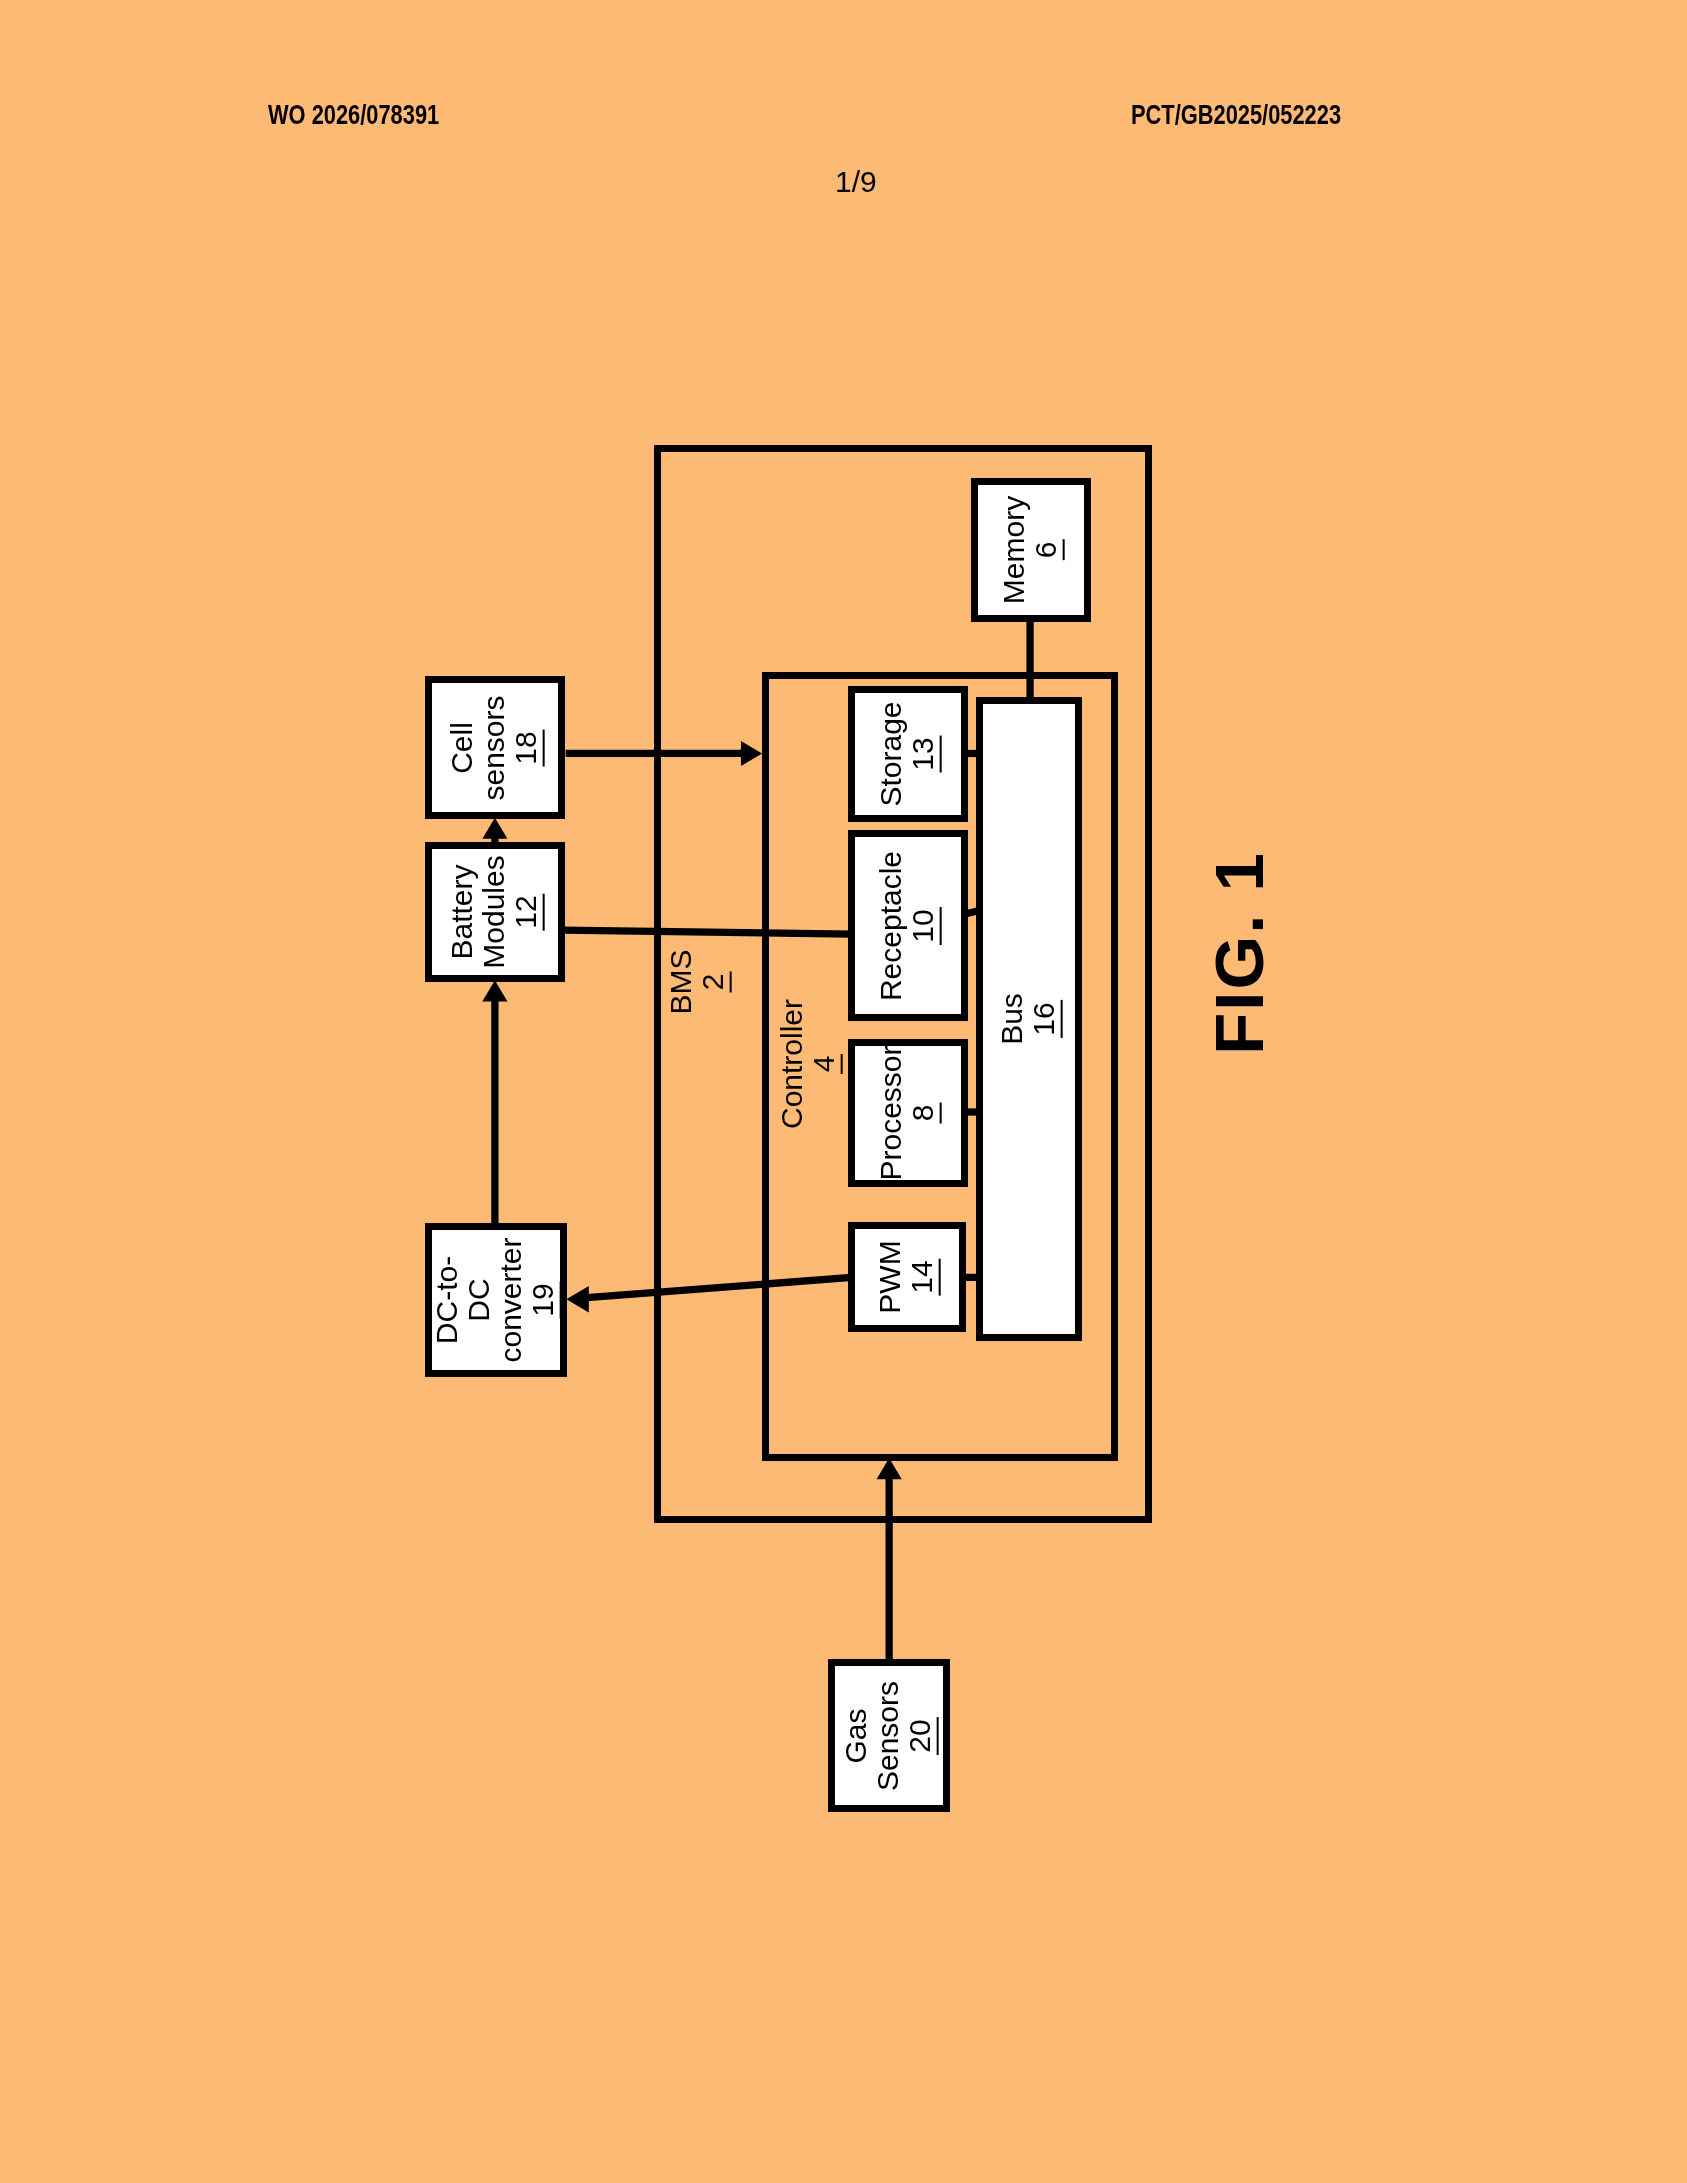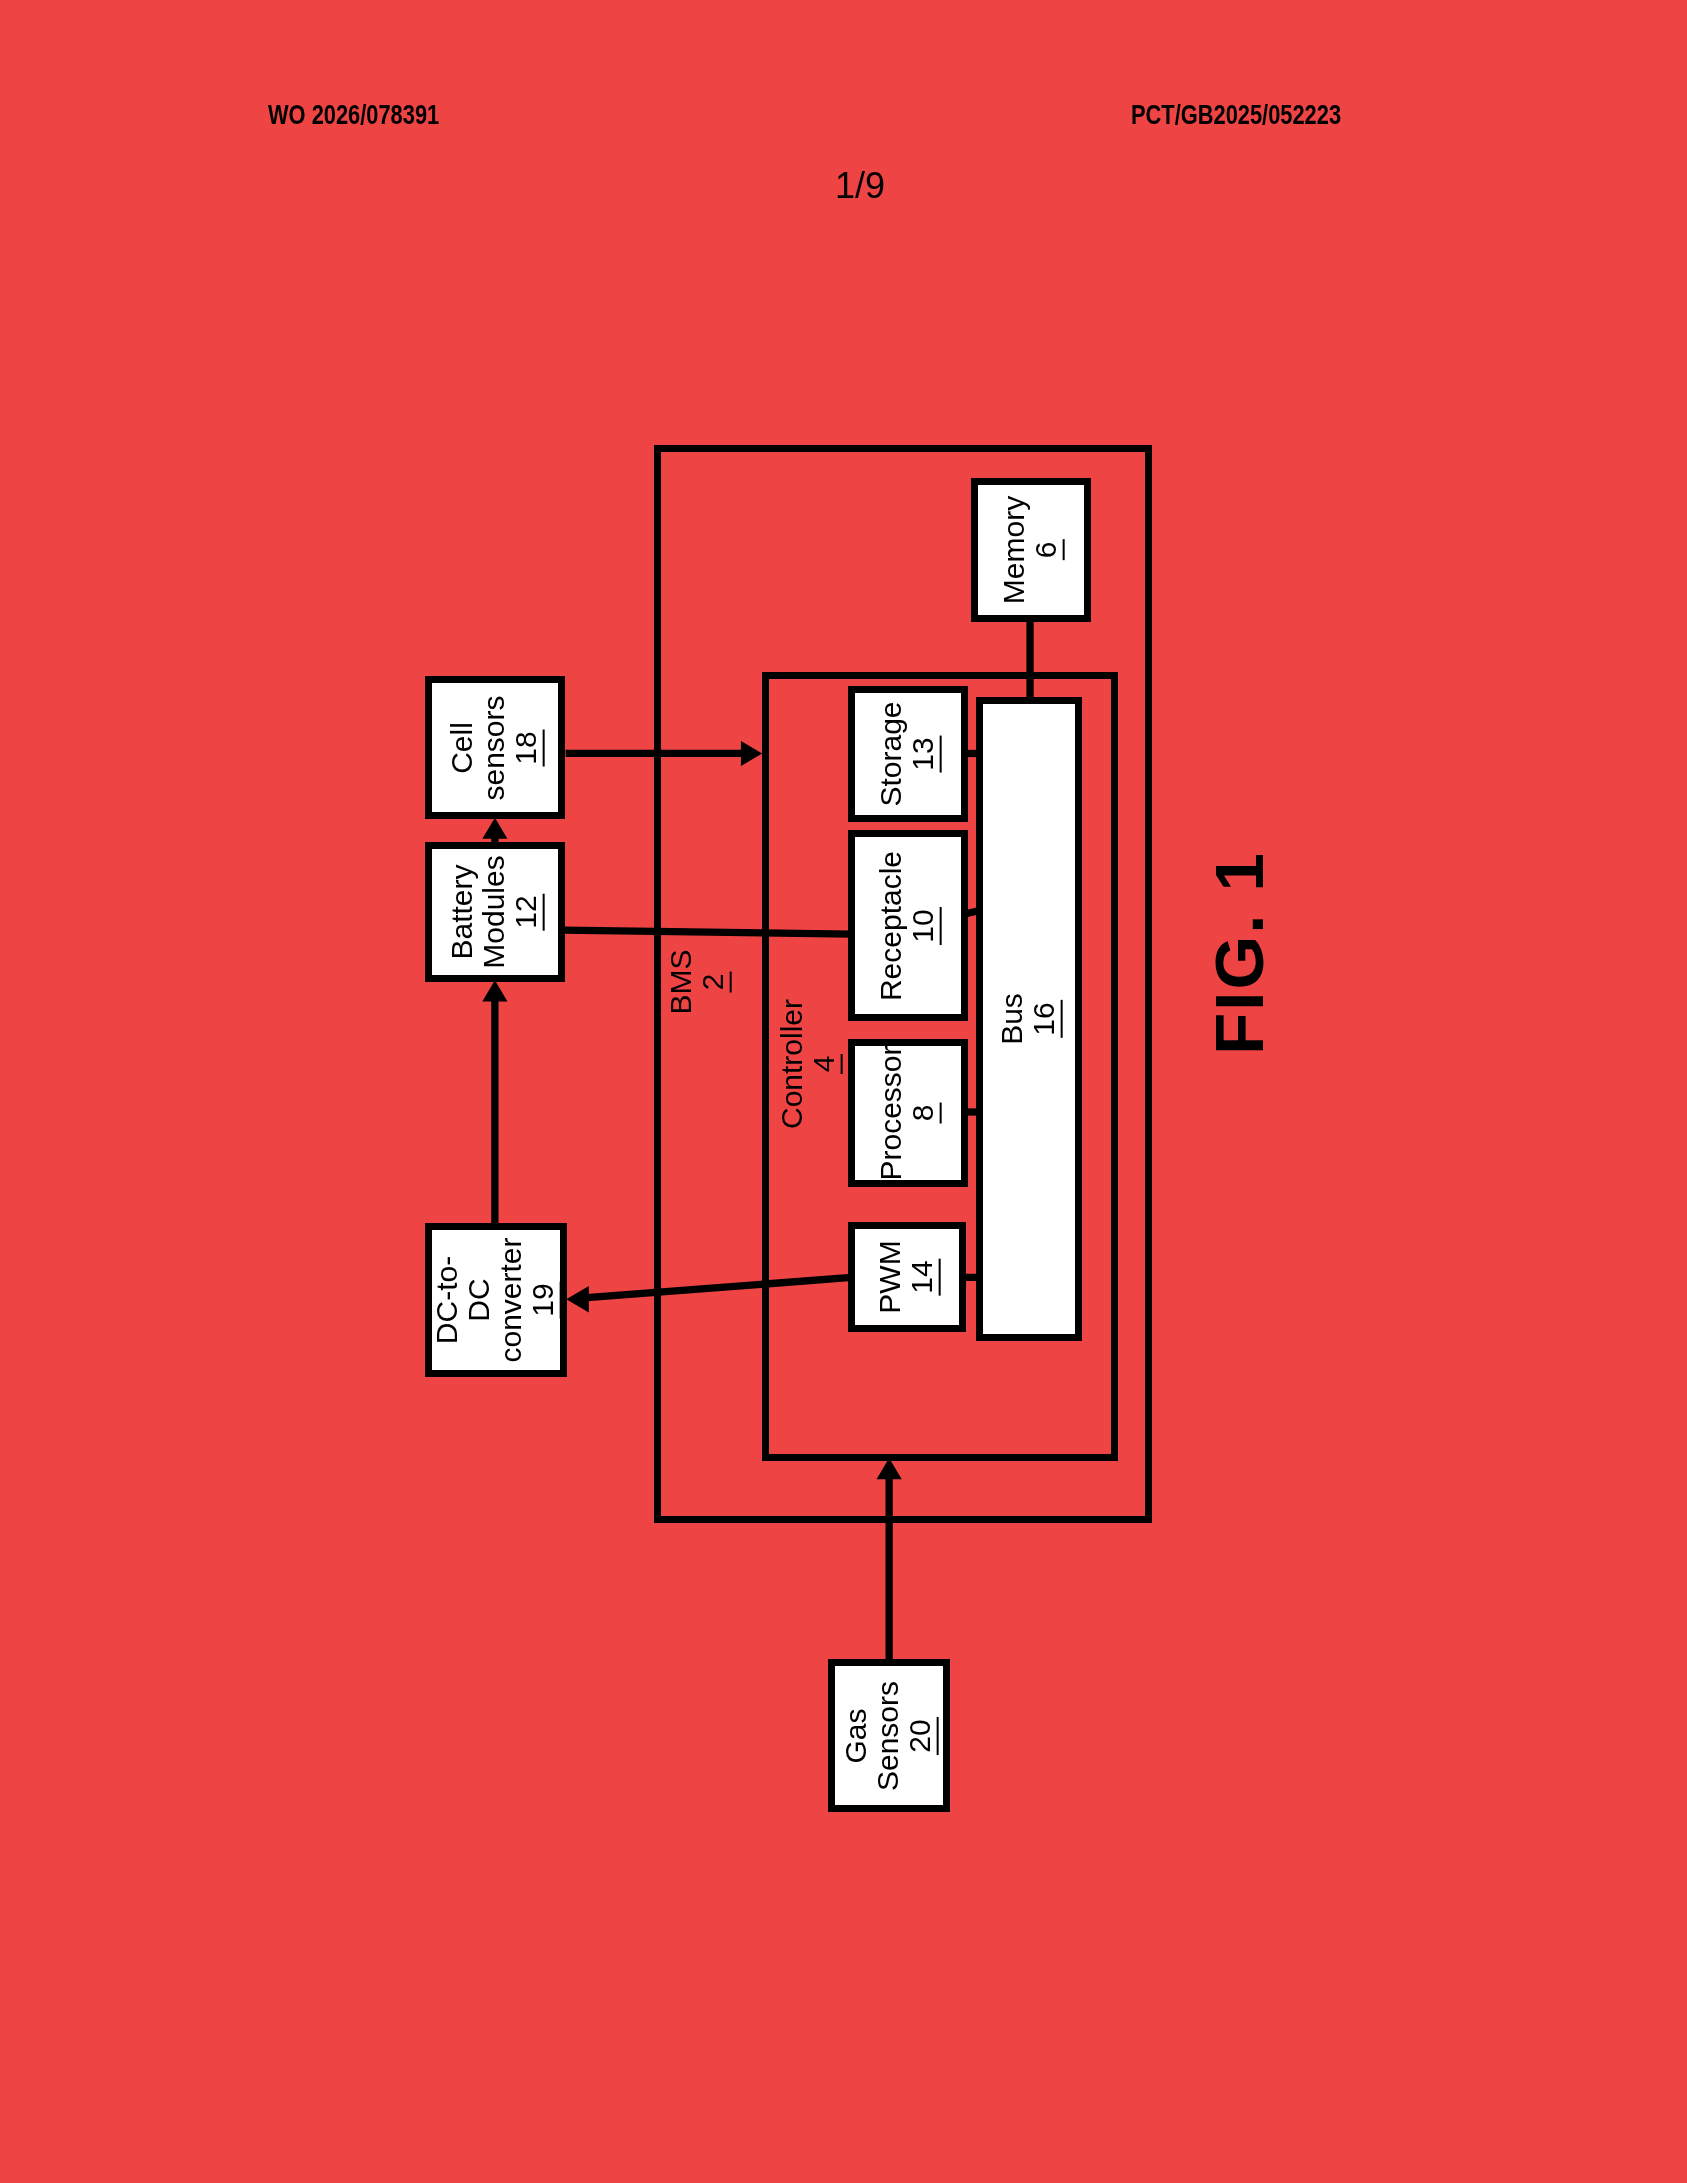--- a/index.html
+++ b/index.html
@@ -1,24 +1,24 @@
 <!DOCTYPE html>
 <html style="font-size:10.6px"><head>
 <meta charset="utf-8">
 <style>
   html,body{margin:0;padding:0;background:#ffffff;}
   #page{
-    position:relative;width:1687px;height:2183px;background:#ef4444;
+    position:relative;width:1687px;height:2183px;background:#fdba74;
     font-family:"Liberation Sans",sans-serif;color:#000;overflow:hidden;
   }
   .hdr{
     position:absolute;font-weight:bold;font-size:28px;white-space:nowrap;
     transform:scaleX(0.78);transform-origin:left top;letter-spacing:0px;
   }
-  .pagenum{position:absolute;font-size:36px;white-space:nowrap;}
+  .pagenum{position:absolute;font-size:30px;white-space:nowrap;}
   .box{position:absolute;border:7.3px solid #000;box-sizing:border-box;background:#ffffff;}
   .container-box{background:transparent;}
   .rot{
     position:absolute;left:50%;top:50%;
     transform:translate(-50%,-50%) rotate(-90deg);transform-origin:center;
     text-align:center;font-size:30px;line-height:32px;white-space:nowrap;
   }
   .float-rot{
     position:absolute;
     transform:translate(-50%,-50%) rotate(-90deg);transform-origin:center;

